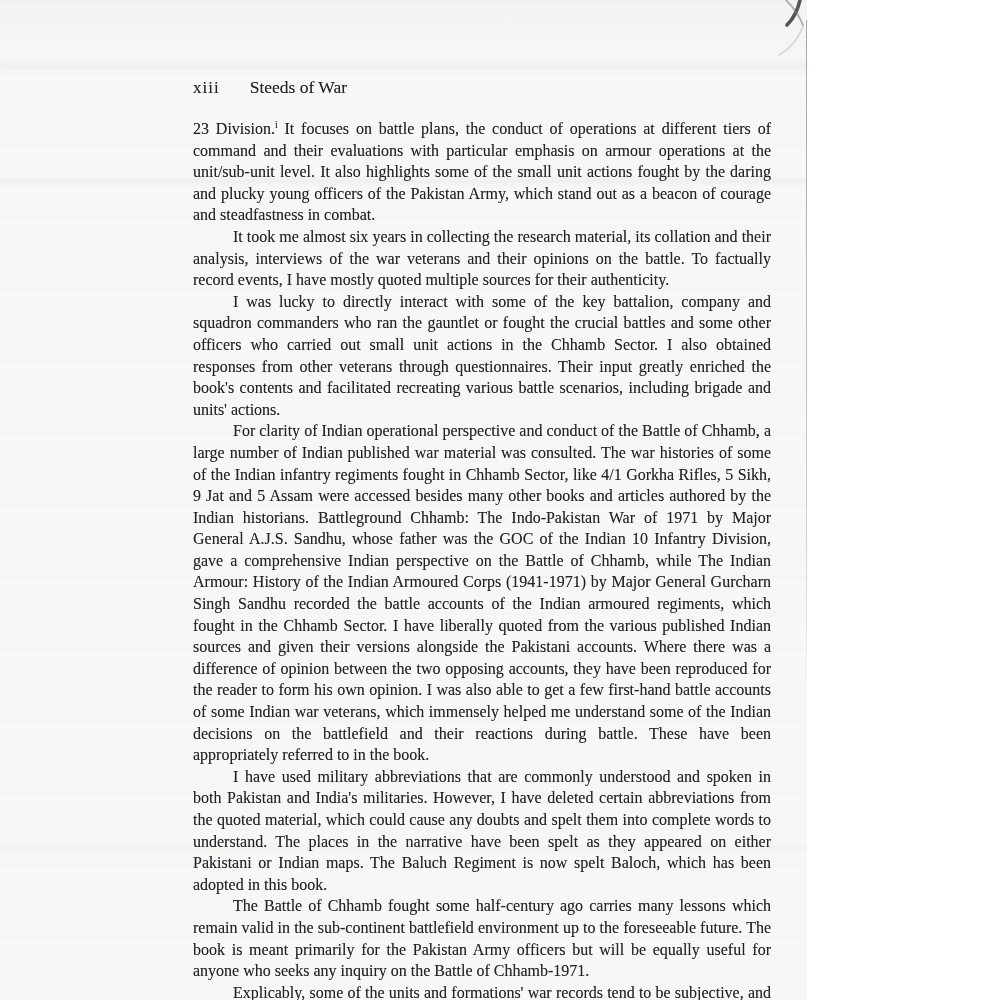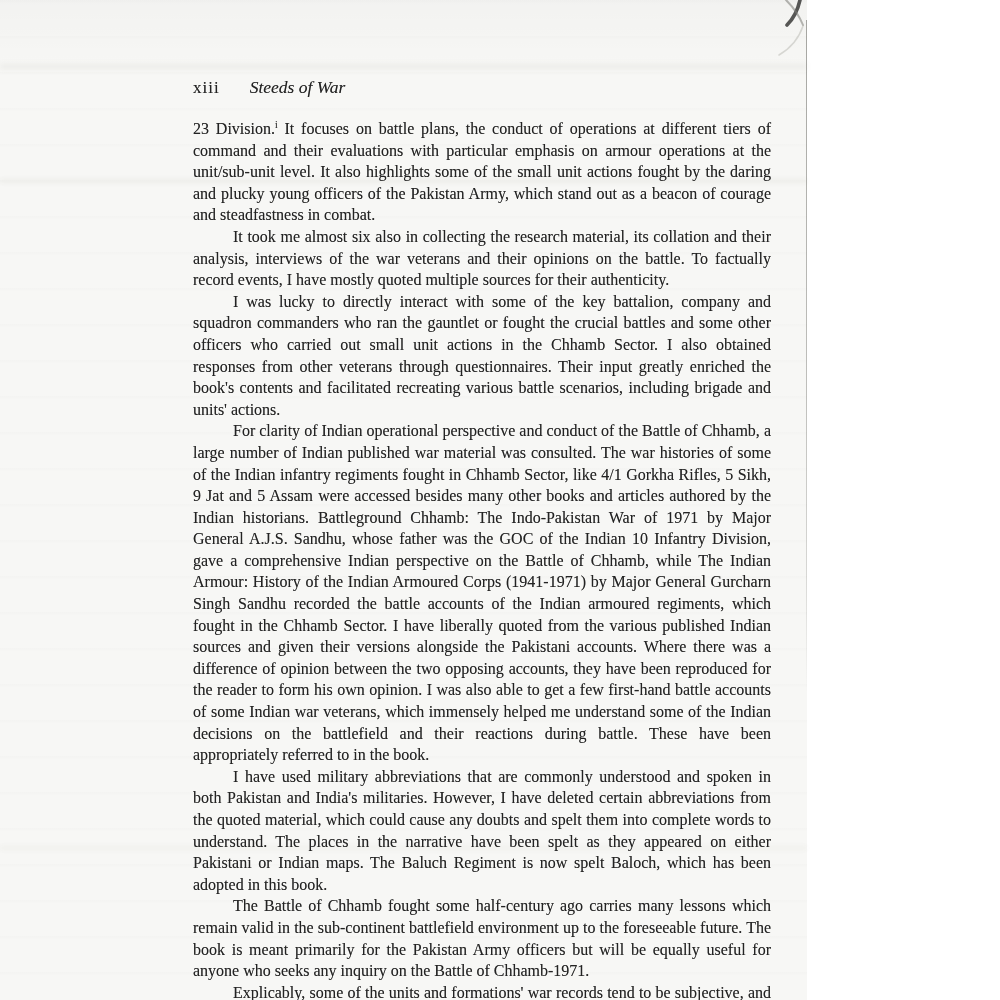--- a/index.html
+++ b/index.html
@@ -68,21 +68,20 @@
   .header {
     display: flex;
     align-items: baseline;
     gap: 30px;
     font-size: 17px;
     line-height: 19px;
     margin: 0 0 21px 0;
   }
   .page-number { letter-spacing: 1px; margin-top: 20px; }
   .book-title {
-    font-style: italic;
     font-size: 17.5px;
     margin-top: 36px;
   }
   .body-text {}
   .para {
     margin: 0;
     font-size: 16px;
     line-height: 21.6px;
     text-align: justify;
   }
@@ -110,21 +109,21 @@
     <path d="M 37,26 C 33,38 25,48 13,55" fill="none" stroke="#9a9a93" stroke-width="1.5" stroke-linecap="round" opacity="0.35"></path>
   </svg>
 
   <div class="content">
     <div class="header">
       <span class="page-number">xiii</span>
       <span class="book-title">Steeds of War</span>
     </div>
     <div class="body-text">
         <p class="para"><span>23 Division.</span><sup class="note">i</sup><span> It focuses on battle plans, the conduct of operations at different tiers of command and their evaluations with particular emphasis on armour operations at the unit/sub-unit level. It also highlights some of the small unit actions fought by the daring and plucky young officers of the Pakistan Army, which stand out as a beacon of courage and steadfastness in combat.</span></p>
-        <p class="para indent"><span>It took me almost six also in collecting the research material, its collation and their analysis, interviews of the war veterans and their opinions on the battle. To factually record events, I have mostly quoted multiple sources for their authenticity.</span></p>
+        <p class="para indent"><span>It took me almost six years in collecting the research material, its collation and their analysis, interviews of the war veterans and their opinions on the battle. To factually record events, I have mostly quoted multiple sources for their authenticity.</span></p>
         <p class="para indent"><span>I was lucky to directly interact with some of the key battalion, company and squadron commanders who ran the gauntlet or fought the crucial battles and some other officers who carried out small unit actions in the Chhamb Sector. I also obtained responses from other veterans through questionnaires. Their input greatly enriched the book's contents and facilitated recreating various battle scenarios, including brigade and units' actions.</span></p>
         <p class="para indent"><span>For clarity of Indian operational perspective and conduct of the Battle of Chhamb, a large number of Indian published war material was consulted. The war histories of some of the Indian infantry regiments fought in Chhamb Sector, like 4/1 Gorkha Rifles, 5 Sikh,  9 Jat and  5 Assam were accessed besides many other books and articles authored by the Indian historians. </span><span class="italic">Battleground Chhamb: The Indo-Pakistan War of 1971</span><span> by Major General A.J.S. Sandhu, whose father was the GOC of the Indian 10 Infantry Division, gave a comprehensive Indian perspective on the Battle of Chhamb, while </span><span class="italic">The Indian Armour: History of the Indian Armoured Corps (1941-1971)</span><span> by Major General Gurcharn Singh Sandhu recorded the battle accounts of the Indian armoured regiments, which fought in the Chhamb Sector. I have liberally quoted from the various published Indian sources and given their versions alongside the Pakistani accounts. Where there was a difference of opinion between the two opposing accounts, they have been reproduced for the reader to form his own opinion. I was also able to get a few first-hand battle accounts of some Indian war veterans, which immensely helped me understand some of the Indian decisions on the battlefield and their reactions during battle. These have been appropriately referred to in the book.</span></p>
         <p class="para indent"><span>I have used military abbreviations that are commonly understood and spoken in both Pakistan and India's militaries. However, I have deleted certain abbreviations from the quoted material, which could cause any doubts and spelt them into complete words to understand. The places in the narrative have been spelt as they appeared on either Pakistani or Indian maps. The Baluch Regiment is now spelt Baloch, which has been adopted in this book.</span></p>
         <p class="para indent"><span>The Battle of Chhamb fought some half-century ago carries many lessons which remain valid in the sub-continent battlefield environment up to the foreseeable future. The book is meant primarily for the Pakistan Army officers but will be equally useful for anyone who seeks any inquiry on the Battle of Chhamb-1971.</span></p>
         <p class="para indent"><span>Explicably, some of the units and formations' war records tend to be subjective, and few over project their successes while the failures are whitewashed. I have made an earnest effort to seek truth and record it unvarnished. In this context, I wish to quote what Stephen Ambrose stated regarding his famous and highly researched book </span></p>
       </div>
   </div>
 </div>
 
 </body></html>

